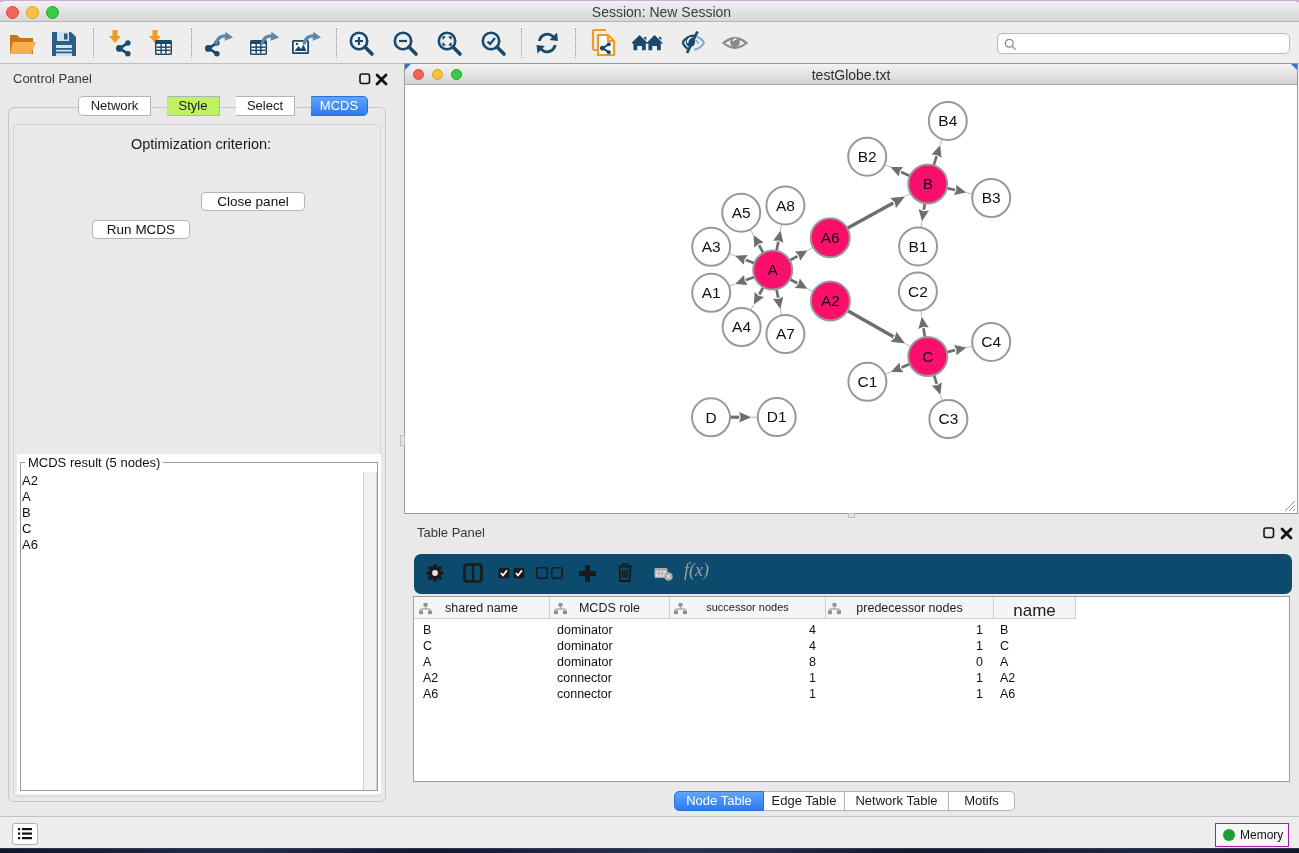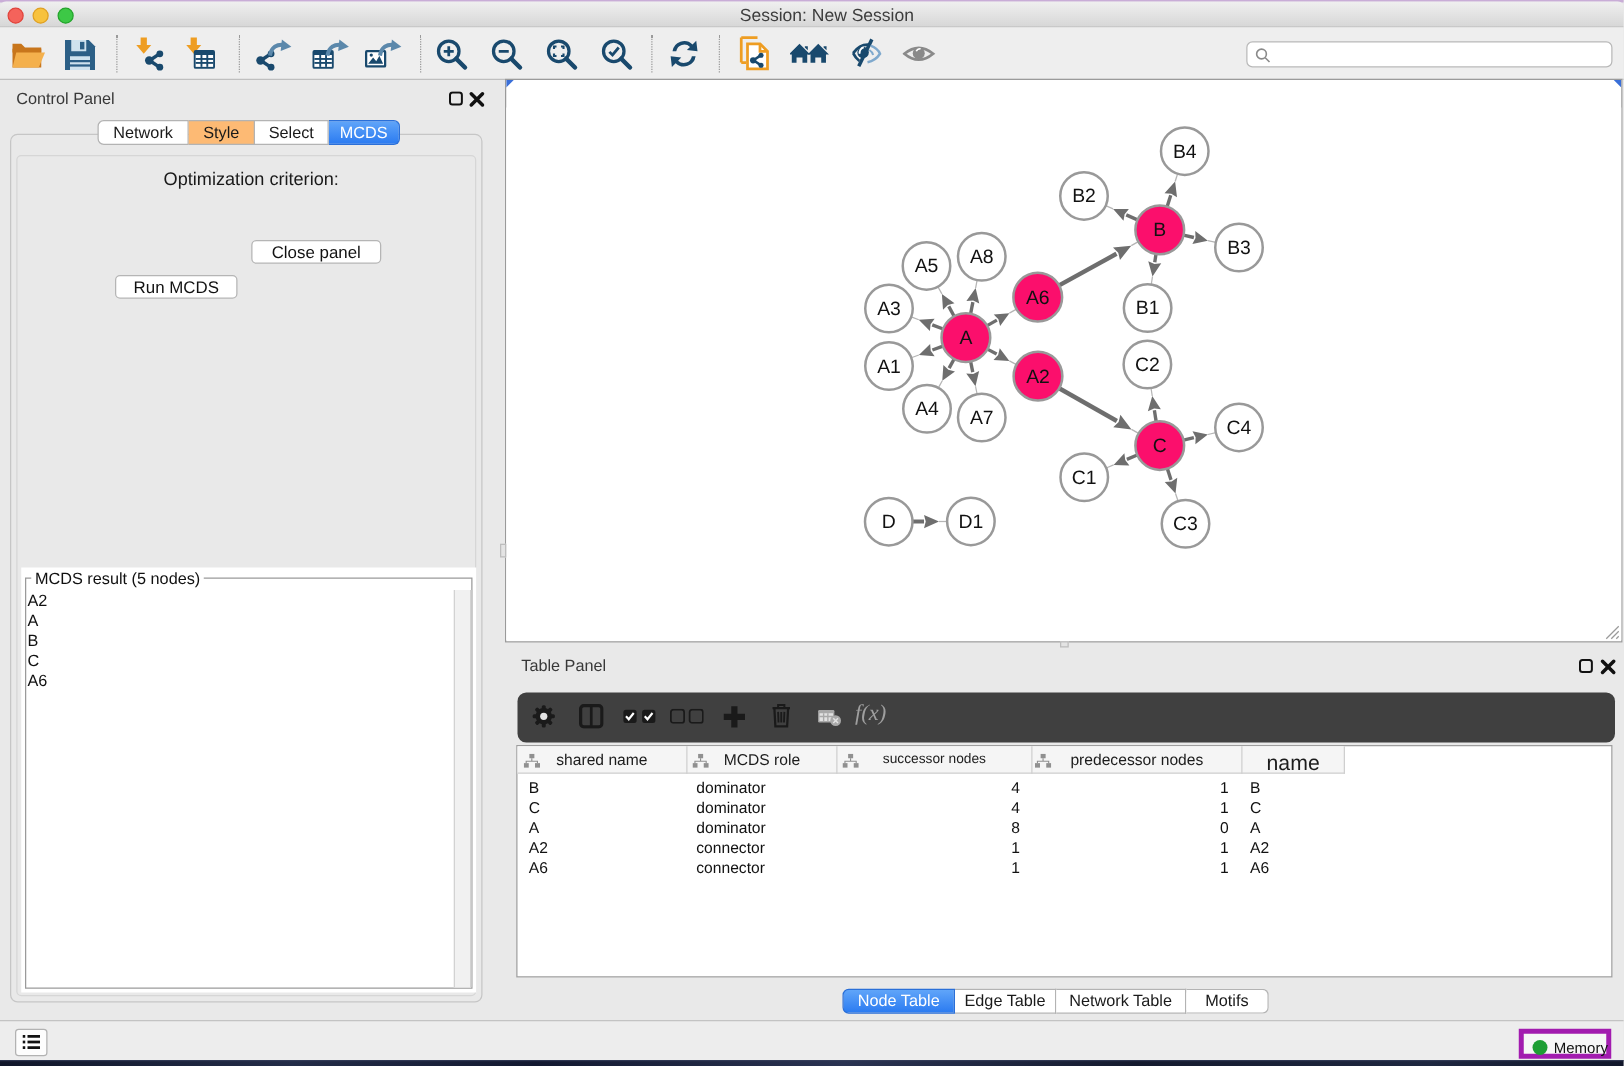--- a/index.html
+++ b/index.html
@@ -187,39 +187,45 @@
   <svg class="abs" width="12" height="12" style="left:359px;top:9px" viewBox="0 0 12 12">
       <rect x="1" y="1" width="9.5" height="9.5" rx="2" fill="none" stroke="#111" stroke-width="1.6"></rect>
     </svg>
   <svg class="abs" width="13" height="13" style="left:375px;top:9px" viewBox="0 0 13 13">
       <path d="M2 2 L11 11 M11 2 L2 11" stroke="#111" stroke-width="2.8" stroke-linecap="round"></path>
     </svg>
 
   <div class="abs" style="left:8px;top:43px;width:378px;height:695px;background:#e9e9e9;border:1px solid #c6c6c6;border-radius:6px;"></div>
   <div class="abs" style="left:13px;top:60px;width:368px;height:673px;background:#e9e9e9;border:1px solid #d6d6d6;border-radius:4px;"></div>
 
-  <div class="abs" style="left:78px;top:32px;height:20px;display:flex;font-size:13px;">
+  <div class="abs" style="left:78px;top:32px;height:20px;display:flex;font-size:13px;gap:16px;">
     <div style="width:73px;background:#fff;border:1px solid #b3b3b3;border-radius:5px 0 0 5px;text-align:center;line-height:18px;color:#1a1a1a;">Network</div>
-    <div style="width:53px;background:#fdba74;border:1px solid #b3b3b3;border-left:none;text-align:center;line-height:18px;color:#1a1a1a;">Style</div>
+    <div style="width:53px;background:#bef264;border:1px solid #b3b3b3;border-left:none;text-align:center;line-height:18px;color:#1a1a1a;">Style</div>
     <div style="width:59px;background:#fff;border:1px solid #b3b3b3;border-left:none;text-align:center;line-height:18px;color:#1a1a1a;">Select</div>
     <div style="width:57px;background:linear-gradient(#60a5f9,#2b7bf1);border:1px solid #2a6fd8;border-left:none;border-radius:0 5px 5px 0;text-align:center;line-height:18px;color:#fff;">MCDS</div>
   </div>
 
   <div class="abs" style="left:0;top:72px;width:402px;text-align:center;font-size:14.5px;color:#1a1a1a;">Optimization criterion:</div>
   <div class="abs" style="left:92px;top:128px;width:98px;height:19px;background:#fff;border:1px solid #b5b5b5;border-radius:4px;text-align:center;line-height:17px;font-size:13.5px;color:#111;margin-top:28px;">Run MCDS</div>
   <div class="abs" style="left:201px;top:128px;width:104px;height:19px;background:#fff;border:1px solid #b5b5b5;border-radius:4px;text-align:center;line-height:17px;font-size:13.5px;color:#111;">Close panel</div>
 
   <div class="abs" style="left:17px;top:390px;width:364px;height:340px;background:#fff;"></div>
   <div class="abs" style="left:20px;top:398px;width:358px;height:329px;border:1px solid #9a9a9a;"></div>
   <div class="abs" style="left:25px;top:391px;background:#fff;padding:0 3px;font-size:13px;color:#111;">MCDS result (5 nodes)</div>
   <div class="abs" style="left:22px;top:409px;font-size:13px;color:#111;line-height:16px;">A2<br>A<br>B<br>C<br>A6</div>
   <div class="abs" style="left:363px;top:408px;width:14px;height:318px;background:#f1f1f1;border-left:1px solid #d2d2d2;border-right:1px solid #d2d2d2;"></div>
 </div>
 
 <div id="netwin" class="abs" style="left:404px;top:63px;width:894px;height:451px;border:1px solid #9a9a9a;background:#fff;">
+  <div class="abs" style="left:0;top:0;width:892px;height:21px;background:linear-gradient(#f3f3f3,#d4d4d4);border-bottom:1px solid #a8a8a8;">
+    <div class="abs" style="left:8px;top:5px;width:11px;height:11px;border-radius:50%;background:#f4635b;border:1px solid #e0443c;"></div>
+    <div class="abs" style="left:27px;top:5px;width:11px;height:11px;border-radius:50%;background:#f7c23e;border:1px solid #dfa023;"></div>
+    <div class="abs" style="left:46px;top:5px;width:11px;height:11px;border-radius:50%;background:#3dc846;border:1px solid #24a42c;"></div>
+    <div class="abs" style="left:0;top:3px;width:100%;text-align:center;font-size:14px;color:#2e2e2e;">testGlobe.txt</div>
+  </div>
   <svg class="abs" width="9" height="9" style="left:0;top:0" viewBox="0 0 9 9">
       <path d="M0 0 L9 0 L0 9 Z" fill="#3a6fd8" opacity="0"></path>
       <path d="M0 0 L6 0 L0 6 Z" fill="#3a6fd8"></path>
     </svg>
   <svg class="abs" width="9" height="9" style="right:0;top:0" viewBox="0 0 9 9">
       <path d="M9 0 L3 0 L9 6 Z" fill="#3a6fd8"></path>
     </svg>
   <div id="graphwrap" class="abs" style="left:0;top:22px;width:892px;height:426px;background:#fff;">
     <svg width="893" height="426" viewBox="0 0 893 426" style="position:absolute;left:0;top:0">
 <line x1="330.1" y1="198.0" x2="324.0" y2="200.2" stroke="#b5b5b5" stroke-width="1"></line>
@@ -332,21 +338,21 @@
 </div>
 
 <div id="tpanel" class="abs" style="left:404px;top:513px;width:895px;height:303px;">
   <div class="abs ttl" style="left:13px;top:12px;">Table Panel</div>
   <svg class="abs" width="12" height="12" style="left:859px;top:14px" viewBox="0 0 12 12">
       <rect x="1" y="1" width="9.5" height="9.5" rx="2" fill="none" stroke="#111" stroke-width="1.6"></rect>
     </svg>
   <svg class="abs" width="13" height="13" style="left:876px;top:14px" viewBox="0 0 13 13">
       <path d="M2 2 L11 11 M11 2 L2 11" stroke="#111" stroke-width="2.8" stroke-linecap="round"></path>
     </svg>
-  <div id="ttoolbar" class="abs" style="left:10px;top:41px;width:878px;height:40px;background:#404040;border-radius:7px;">
+  <div id="ttoolbar" class="abs" style="left:10px;top:41px;width:878px;height:40px;background:#0c4a6e;border-radius:7px;">
       <svg class="abs" width="20" height="20" viewBox="0 0 20 20" style="left:11px;top:9px">
         <g fill="#1a1a1a">
           <rect x="8.4" y="1.1" width="3.2" height="4" rx="1.2" transform="rotate(0 10 10)"></rect>
           <rect x="8.4" y="1.1" width="3.2" height="4" rx="1.2" transform="rotate(45 10 10)"></rect>
           <rect x="8.4" y="1.1" width="3.2" height="4" rx="1.2" transform="rotate(90 10 10)"></rect>
           <rect x="8.4" y="1.1" width="3.2" height="4" rx="1.2" transform="rotate(135 10 10)"></rect>
           <rect x="8.4" y="1.1" width="3.2" height="4" rx="1.2" transform="rotate(180 10 10)"></rect>
           <rect x="8.4" y="1.1" width="3.2" height="4" rx="1.2" transform="rotate(225 10 10)"></rect>
           <rect x="8.4" y="1.1" width="3.2" height="4" rx="1.2" transform="rotate(270 10 10)"></rect>
           <rect x="8.4" y="1.1" width="3.2" height="4" rx="1.2" transform="rotate(315 10 10)"></rect>
@@ -490,21 +496,21 @@
         <g fill="#111">
           <rect x="0" y="0" width="2.2" height="2.2"></rect>
           <rect x="4" y="0" width="10" height="2.2"></rect>
           <rect x="0" y="4.5" width="2.2" height="2.2"></rect>
           <rect x="4" y="4.5" width="10" height="2.2"></rect>
           <rect x="0" y="9" width="2.2" height="2.2"></rect>
           <rect x="4" y="9" width="10" height="2.2"></rect>
         </g>
       </svg>
   </div>
-  <div class="abs" style="left:1215px;top:6px;width:74px;height:24px;background:#f6f6f6;border:4px solid #a21caf;font-size:12px;color:#111;">
+  <div class="abs" style="left:1215px;top:6px;width:74px;height:24px;background:#f6f6f6;border:1px solid #a21caf;font-size:12px;color:#111;">
     <div class="abs" style="left:7px;top:5px;width:12px;height:12px;border-radius:50%;background:#1e9e34;"></div>
     <div class="abs" style="left:24px;top:4px;">Memory</div>
   </div>
 </div>
 
 <div class="abs" style="left:0;top:848px;width:1299px;height:5px;background:linear-gradient(90deg,#10162a,#232c48 18%,#121830 33%,#2a3352 52%,#141a2e 70%,#1e2740 88%,#10162a);">
   <div class="abs" style="left:0;top:0;width:100%;height:1px;background:#39425e;opacity:.7"></div>
 </div>
 
 </body></html>

